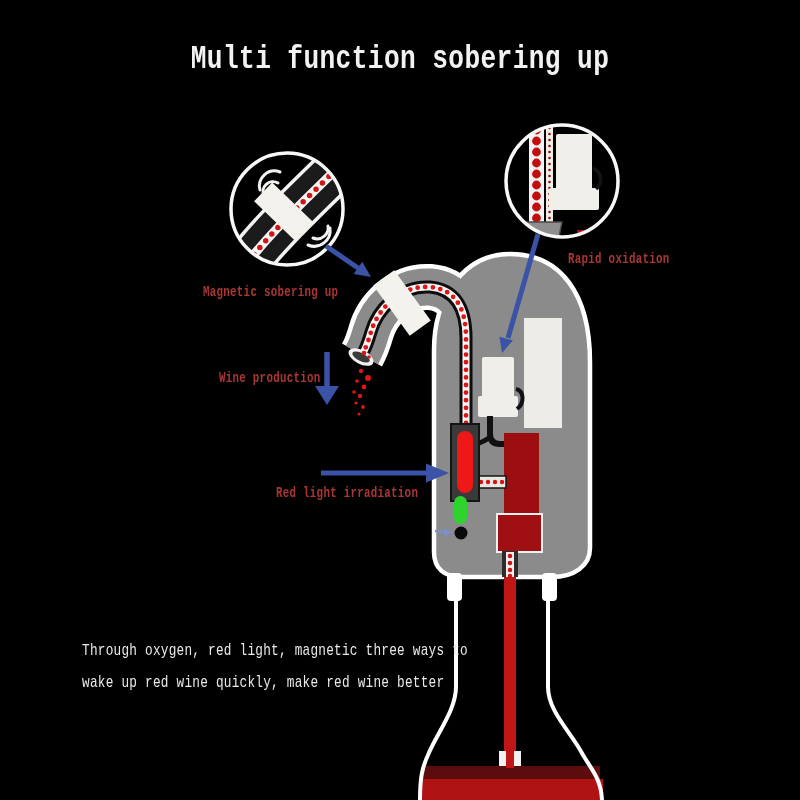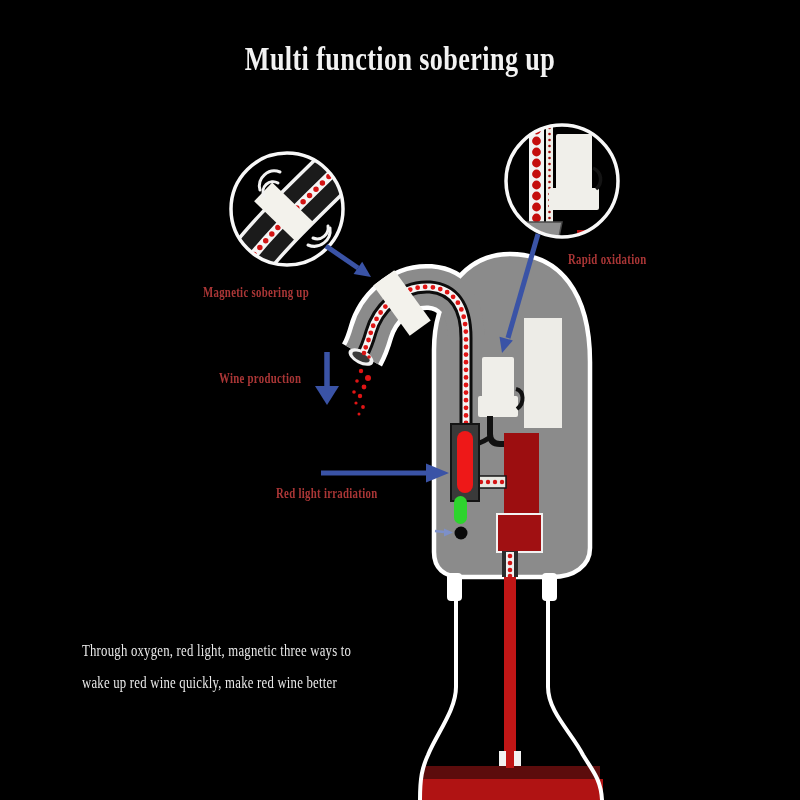--- a/index.html
+++ b/index.html
@@ -1,17 +1,17 @@
 <!DOCTYPE html>
 <html><head>
 <meta charset="utf-8">
 <style>
   html,body{margin:0;padding:0;background:#000;}
   .stage{position:relative;width:800px;height:800px;background:#000;overflow:hidden;
-         font-family:Liberation Serif, serif;}
+         font-family:Liberation Mono, monospace;}
   .stage svg{position:absolute;left:0;top:0;}
   .page-title{position:absolute;left:0;top:40px;width:800px;text-align:center;
     font-weight:bold;font-size:34px;color:#f2f2f2;letter-spacing:.5px;
     transform:scaleX(.77);transform-origin:50% 0;white-space:nowrap;}
   .lbl{position:absolute;font-weight:bold;font-size:15px;color:#aa3636;
     transform:scaleX(.72);transform-origin:0 0;white-space:nowrap;letter-spacing:.4px;}
   .lbl-magnetic{left:203px;top:284px;}
   .lbl-wine{left:219px;top:370px;}
   .lbl-redlight{left:276px;top:485px;}
   .lbl-oxidation{left:568px;top:251px;}

